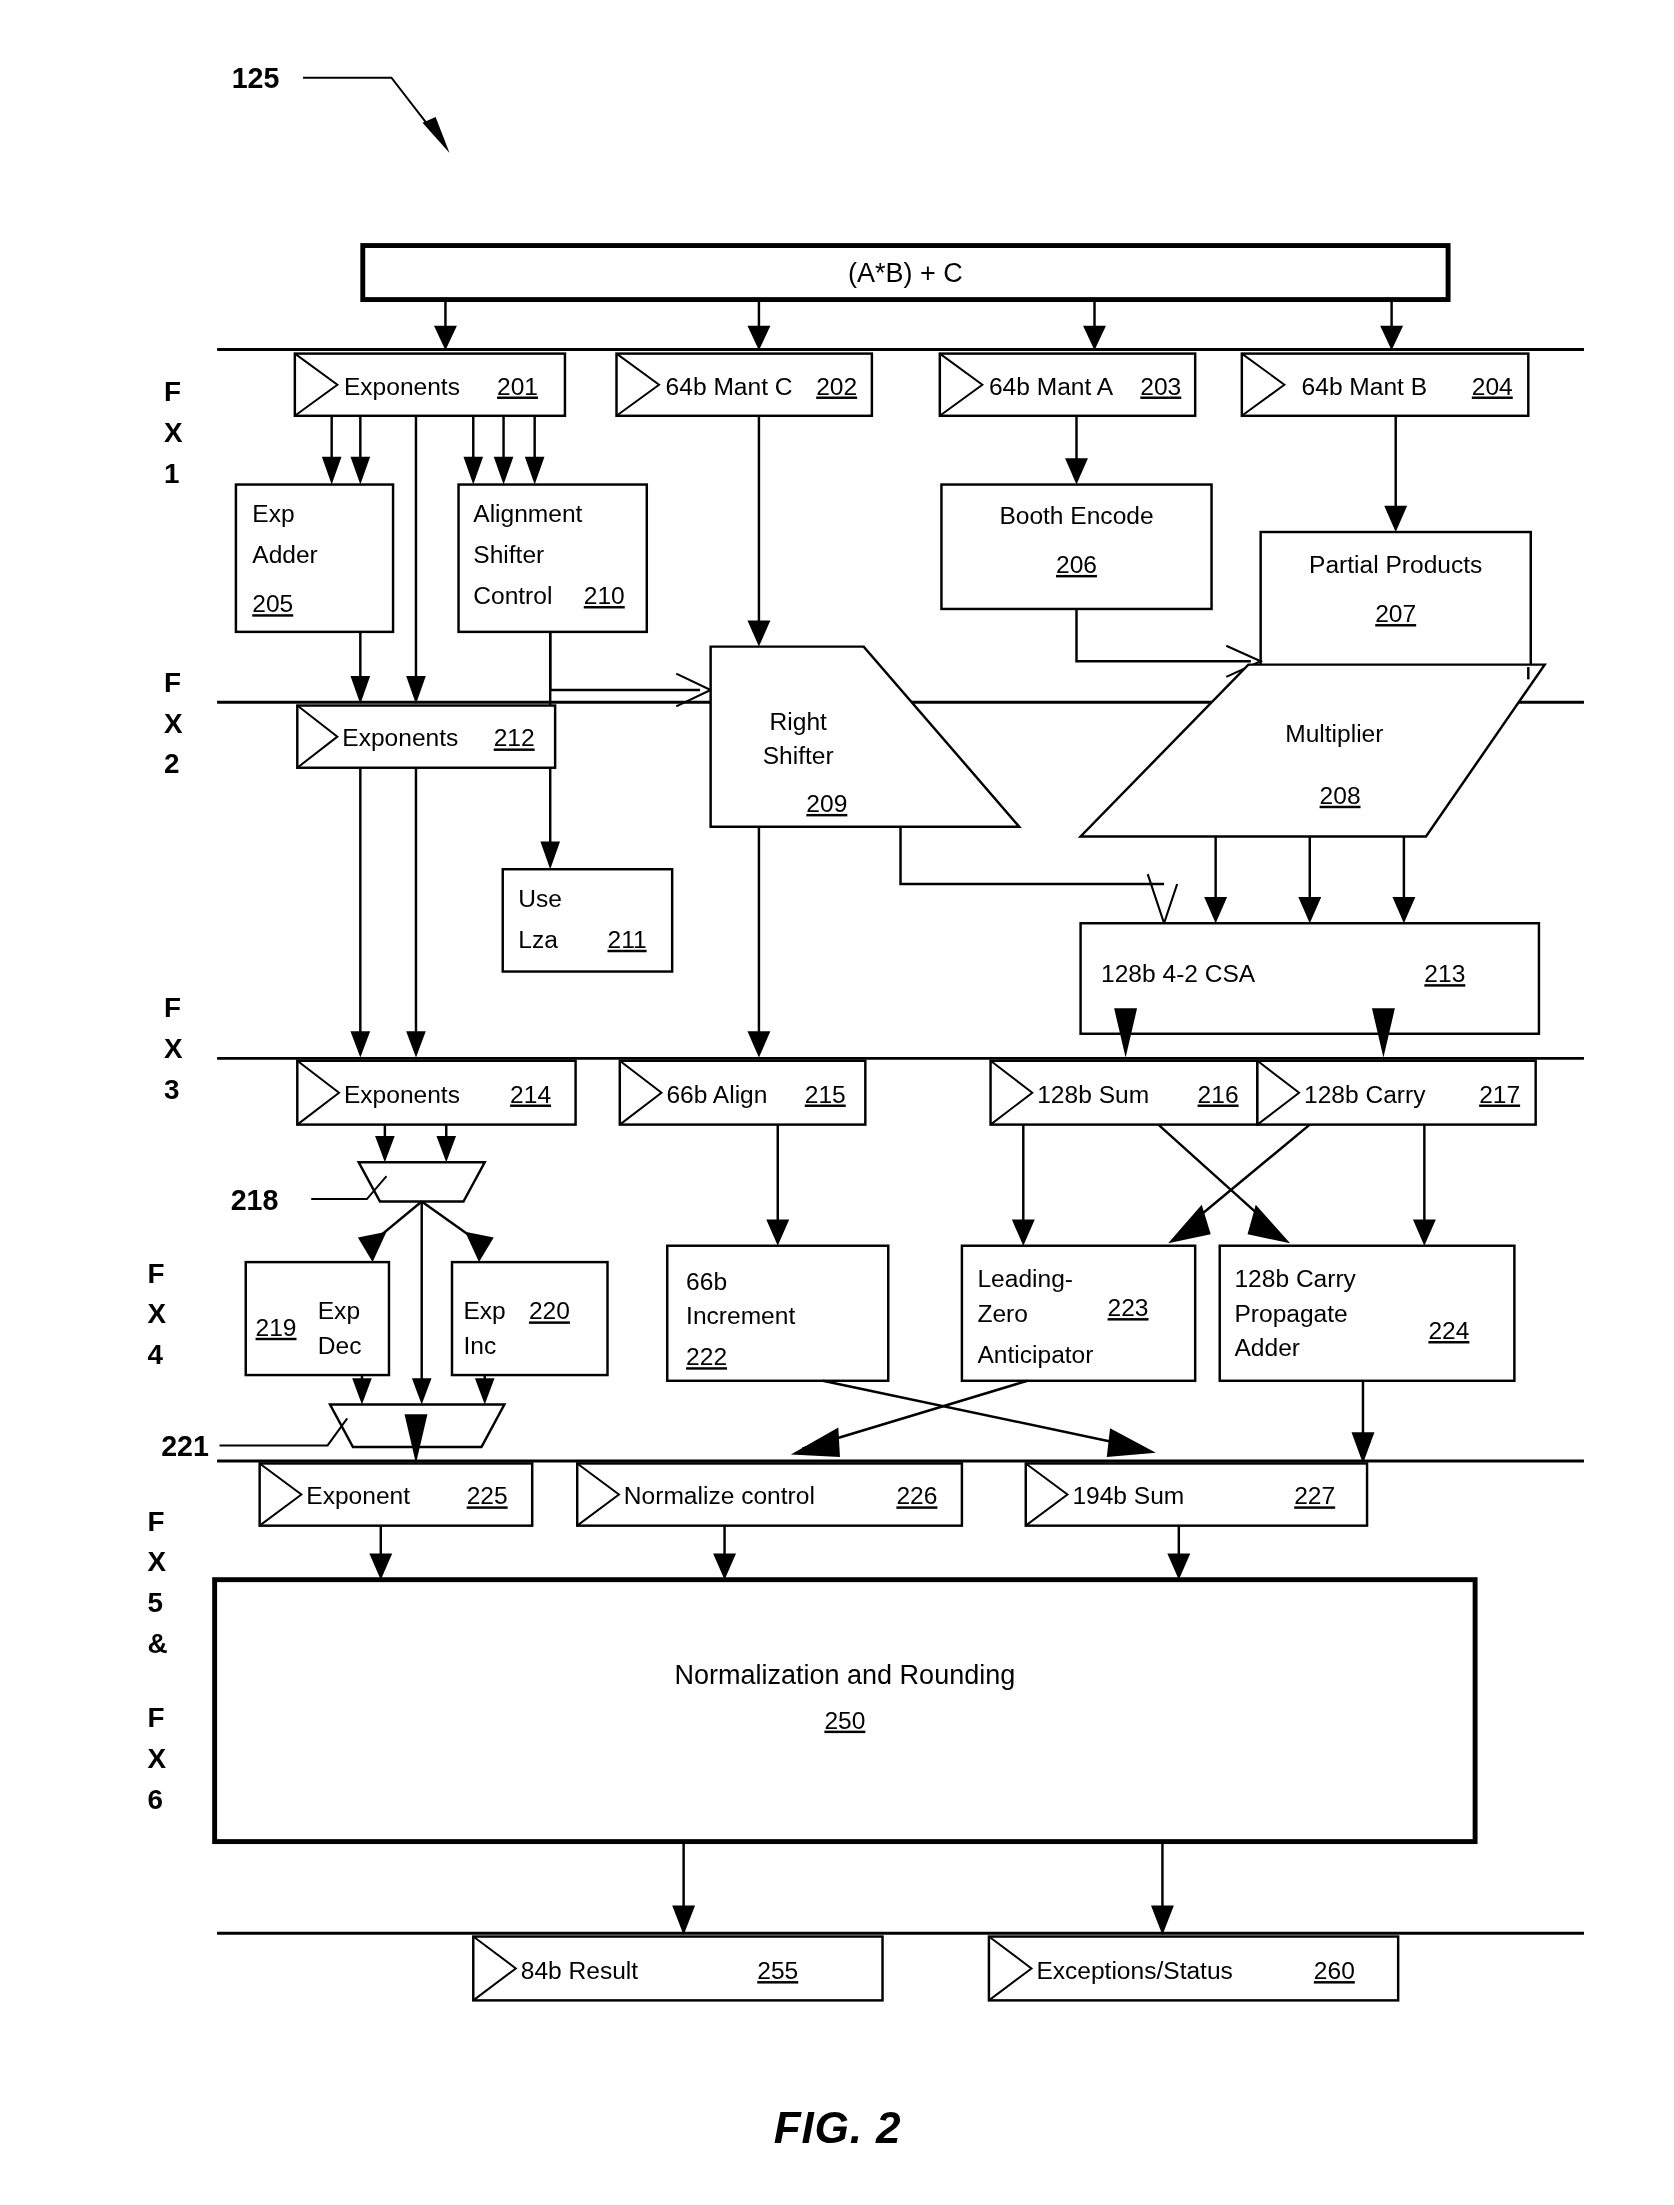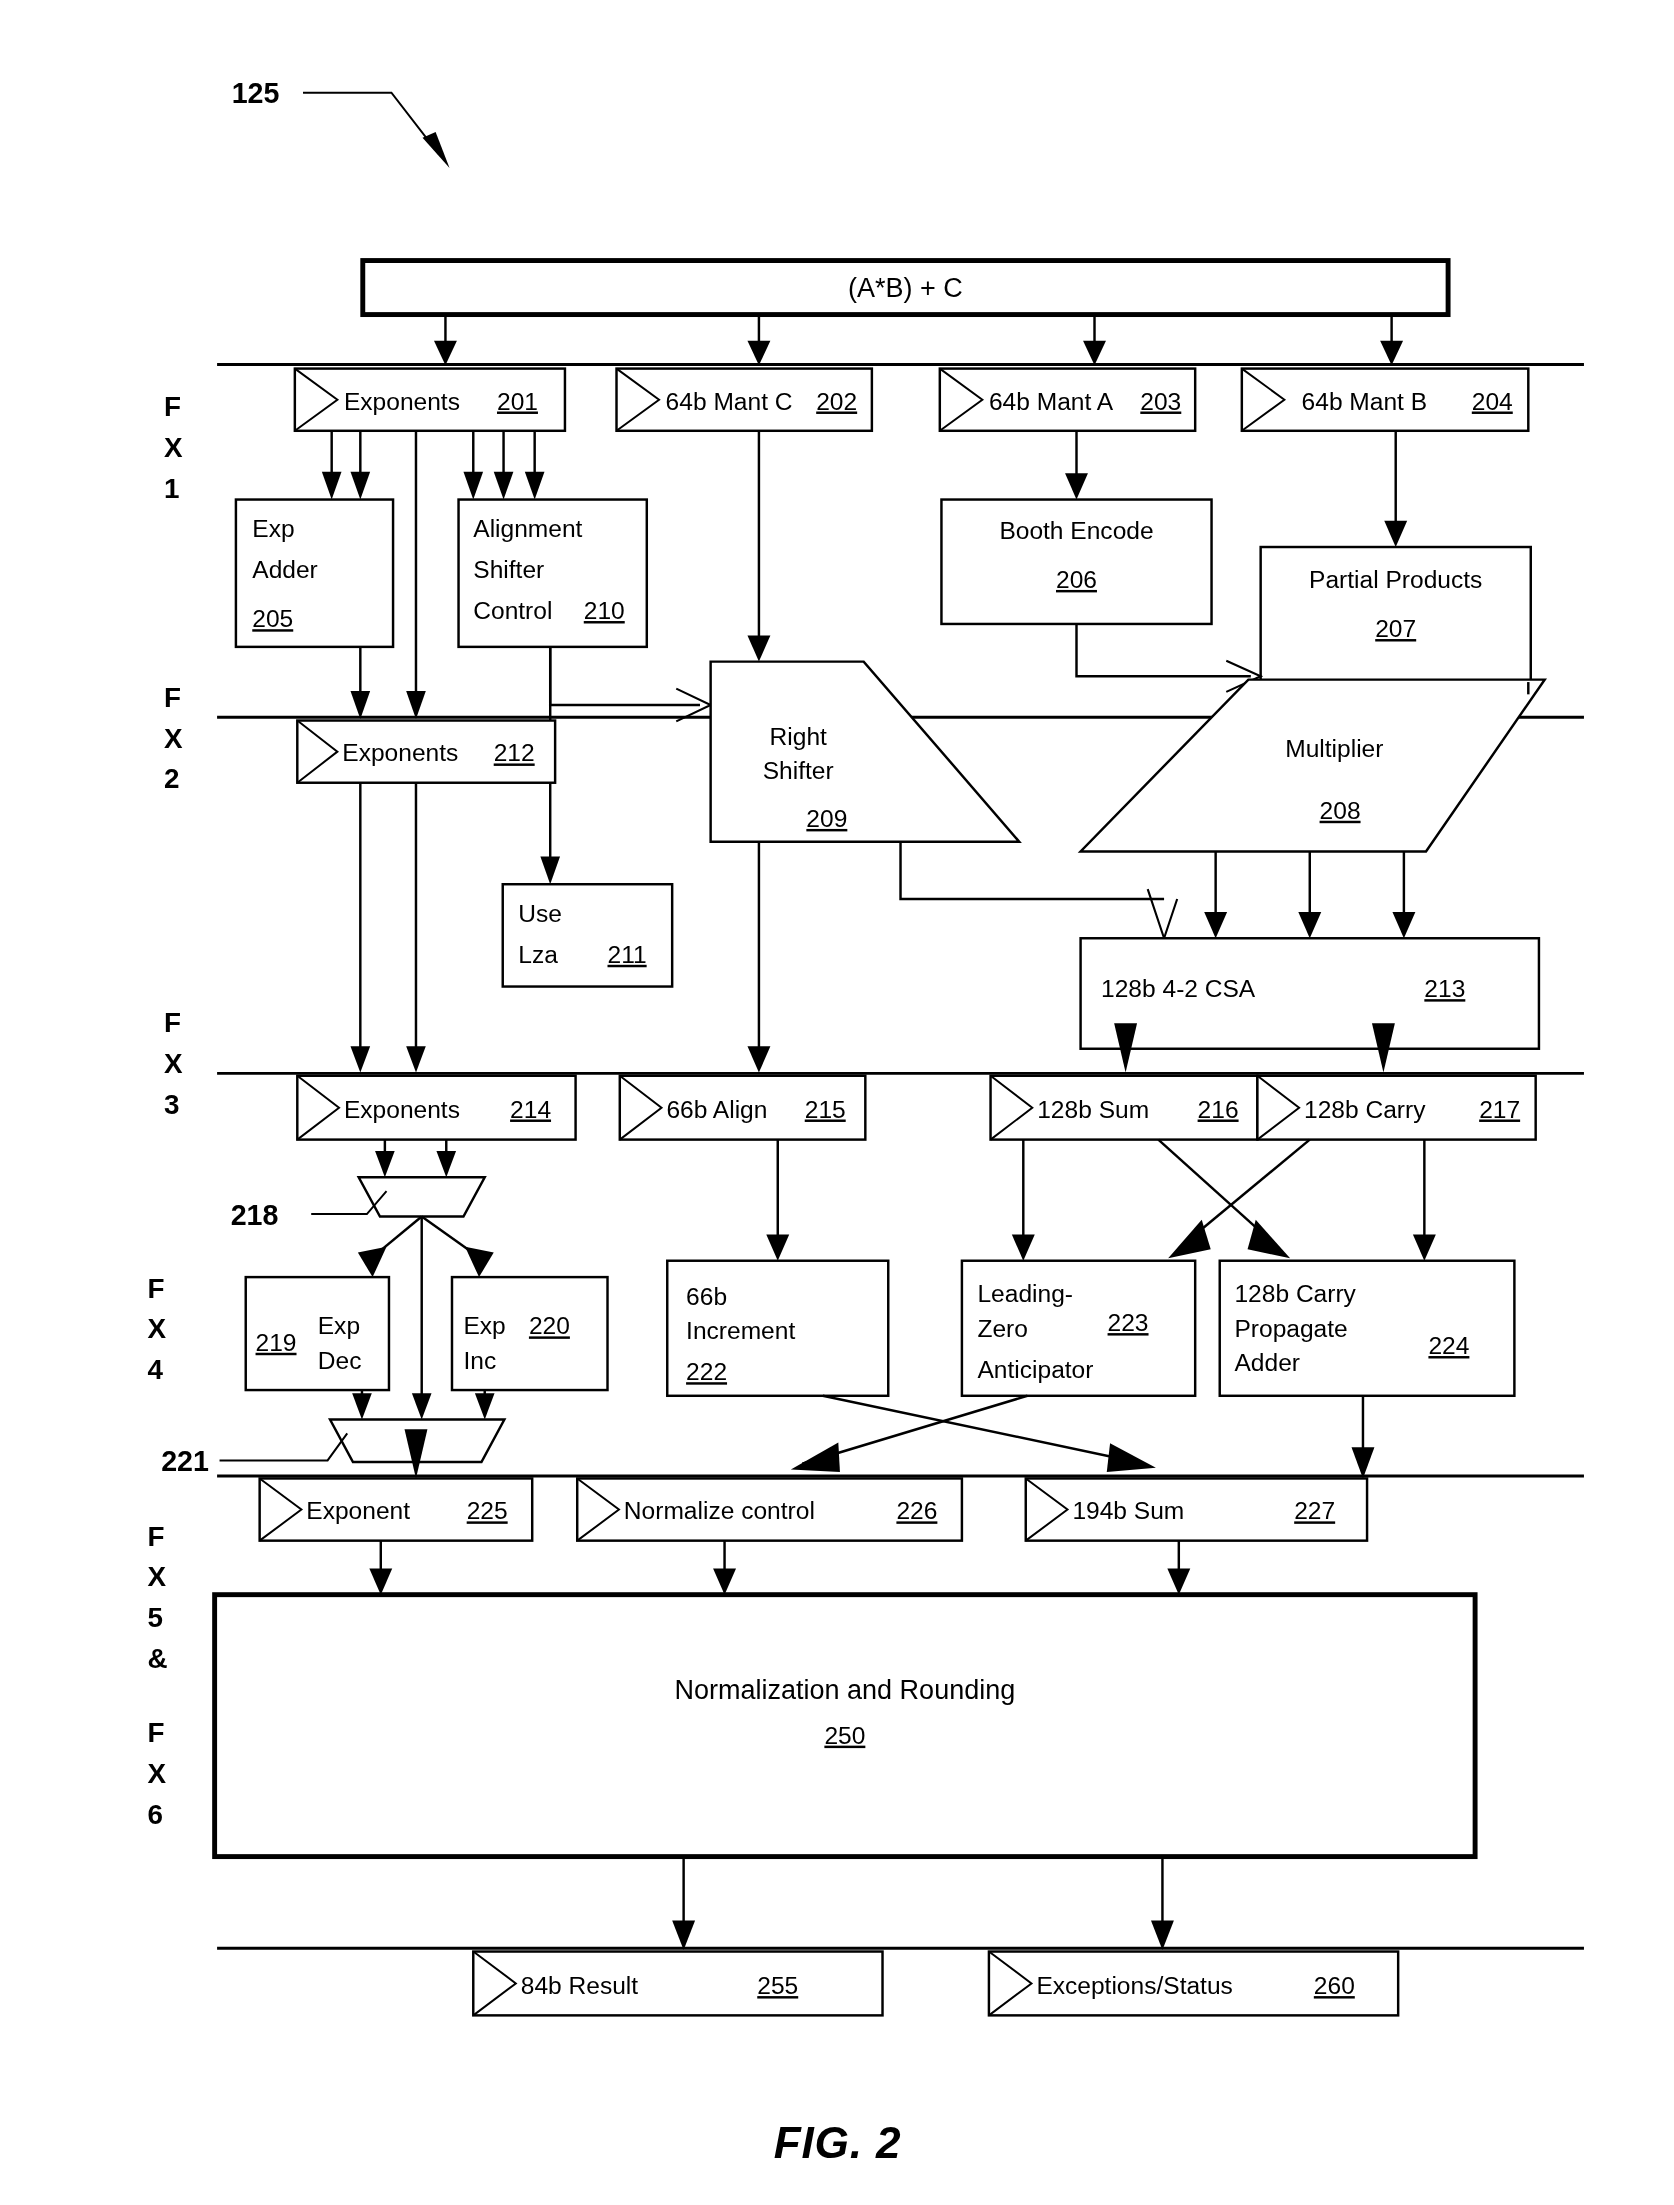--- a/index.html
+++ b/index.html
@@ -11,21 +11,20 @@
     width: 1675px;
     height: 2205px;
     font-family: "Liberation Sans", sans-serif;
     color: #000000;
     overflow: hidden;
   }
   #figure-root {
     position: relative;
     width: 1675px;
     height: 1873px;
-    margin-top: 15px;
   }
   svg#diagram {
     display: block;
     width: 1675px;
     height: 2205px;
   }
   .stroke-thin {
     fill: none;
     stroke: #000000;
     stroke-width: 2.4;

